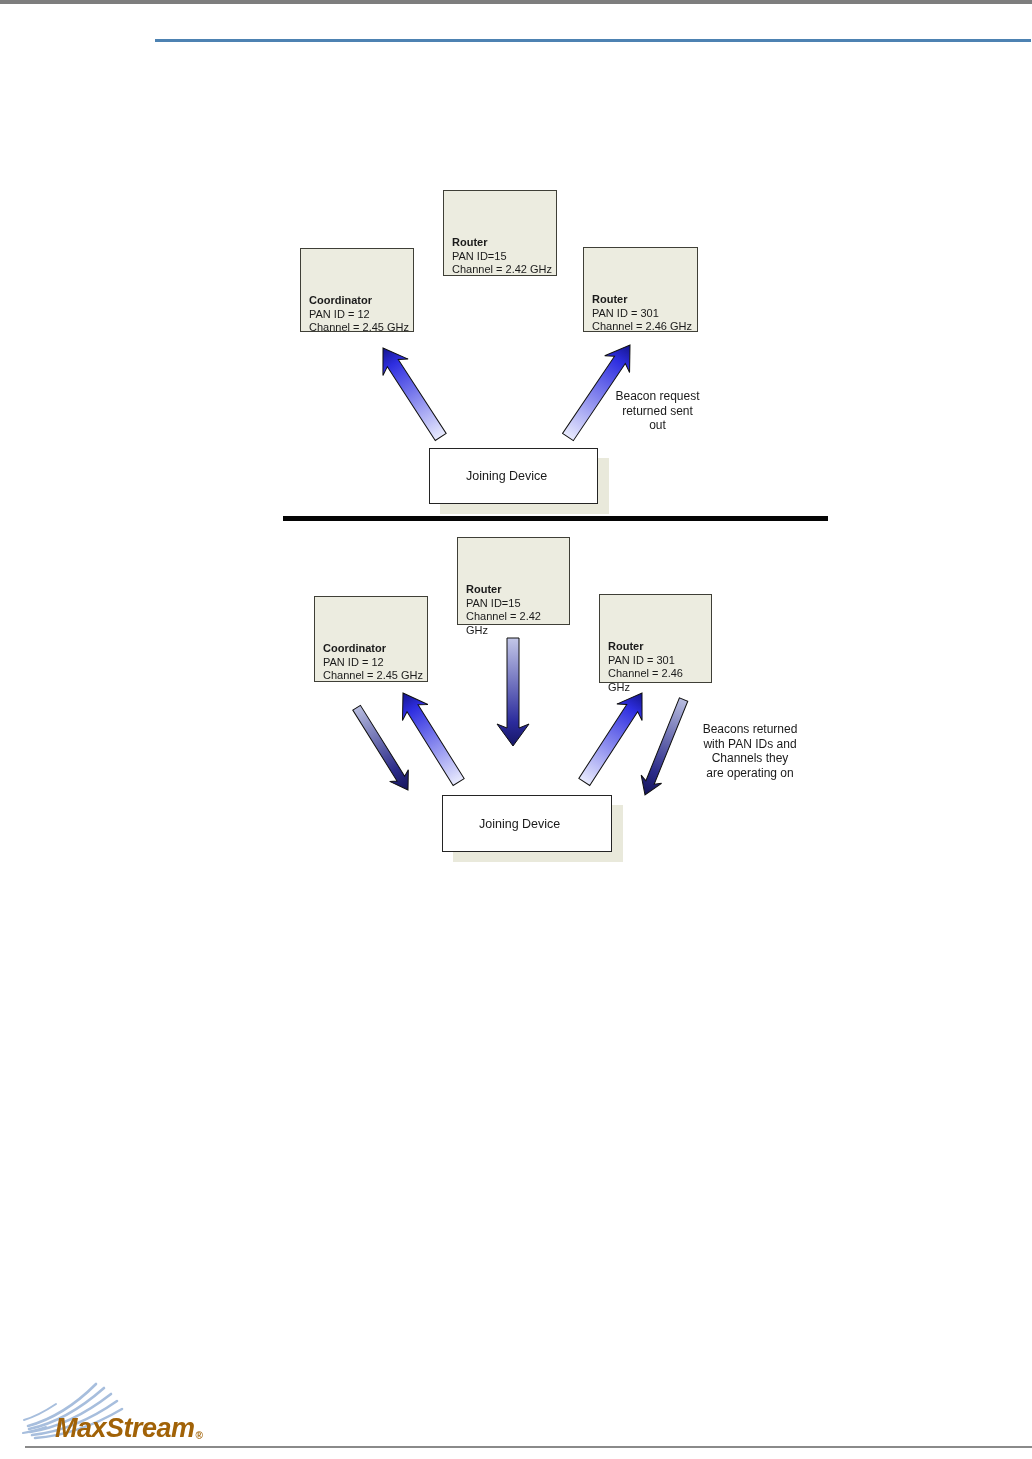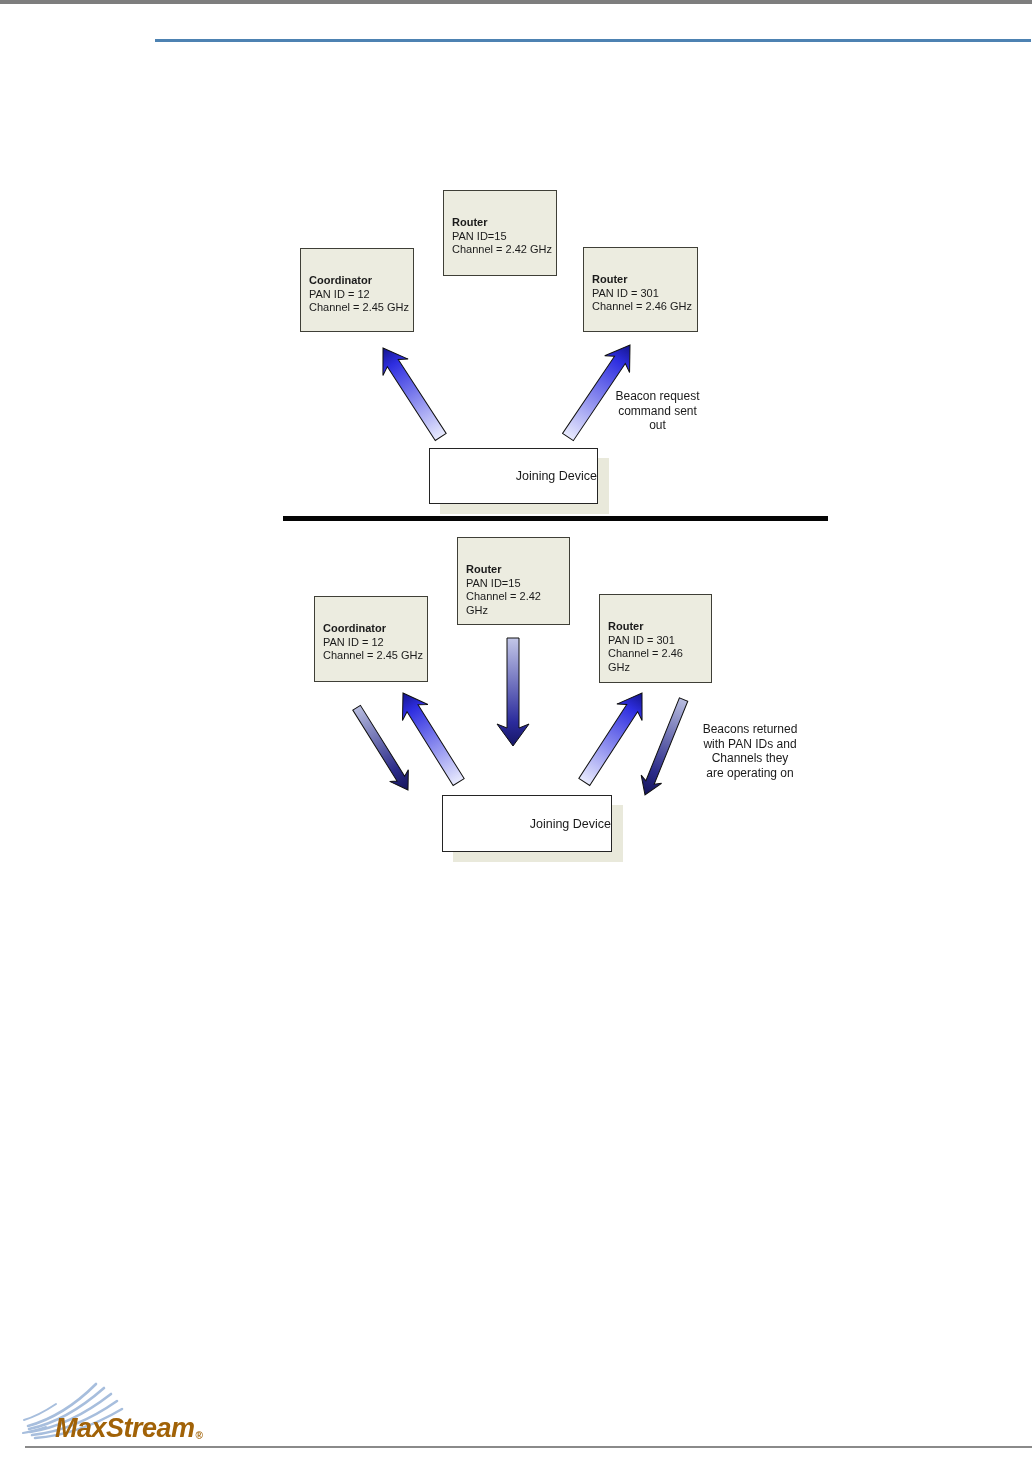--- a/index.html
+++ b/index.html
@@ -11,26 +11,26 @@
   
   #top-edge{left:0;top:0;width:1032px;height:4px;background:#7e7e7e;}
   #header-rule{left:155px;top:39px;width:876px;height:3px;background:#4d82b2;}
   #section-divider{left:283px;top:516px;width:545px;height:5px;background:#050505;}
   #footer-rule{left:25px;top:1446px;width:1007px;height:2px;background:#8a8a8a;}
   
   .node{
     background:#ecece0;border:1px solid #3f3f37;box-sizing:border-box;
     font-size:11px;line-height:13.5px;padding:25px 4px 0 8px;
   }
-  .node .t{font-weight:bold;}
+  .node .t{font-weight:bold;margin-top:20px;}
   
   .jdev{
     background:#ffffff;border:1px solid #242424;box-sizing:border-box;
-    display:flex;align-items:center;justify-content:flex-end;
-    font-size:12.5px;box-shadow:11px 10px 0 0 #e9e9db;
+    display:flex;align-items:center;justify-content:flex-start;
+    font-size:12.5px;box-shadow:11px 10px 0 0 #e9e9db;padding-left:36px;
   }
   
   .note{
     font-size:12px;line-height:14.5px;text-align:center;white-space:pre-line;
   }
   
   #arrow-layer{left:0;top:0;width:1032px;height:1459px;pointer-events:none;}
   
   #logo-text{
     left:55px;top:1413px;font-size:27px;font-style:italic;font-weight:bold;
@@ -88,21 +88,21 @@
     <div>Channel = 2.45 GHz</div>
   </div>
 
   <div class="abs node" style="left:583px;top:247px;width:115px;height:85px;">
     <div class="t">Router</div>
     <div>PAN ID = 301</div>
     <div>Channel = 2.46 GHz</div>
   </div>
 
   <div class="abs note" style="left:600px;top:389px;width:115px;">Beacon request
-command sent
+returned sent
 out</div>
 
   <div class="abs jdev" style="left:429px;top:448px;width:169px;height:56px;">
     <span>Joining Device</span>
   </div>
 
   <div class="abs" id="section-divider"></div>
 
   <div class="abs node" style="left:457px;top:537px;width:113px;height:88px;">
     <div class="t">Router</div>

